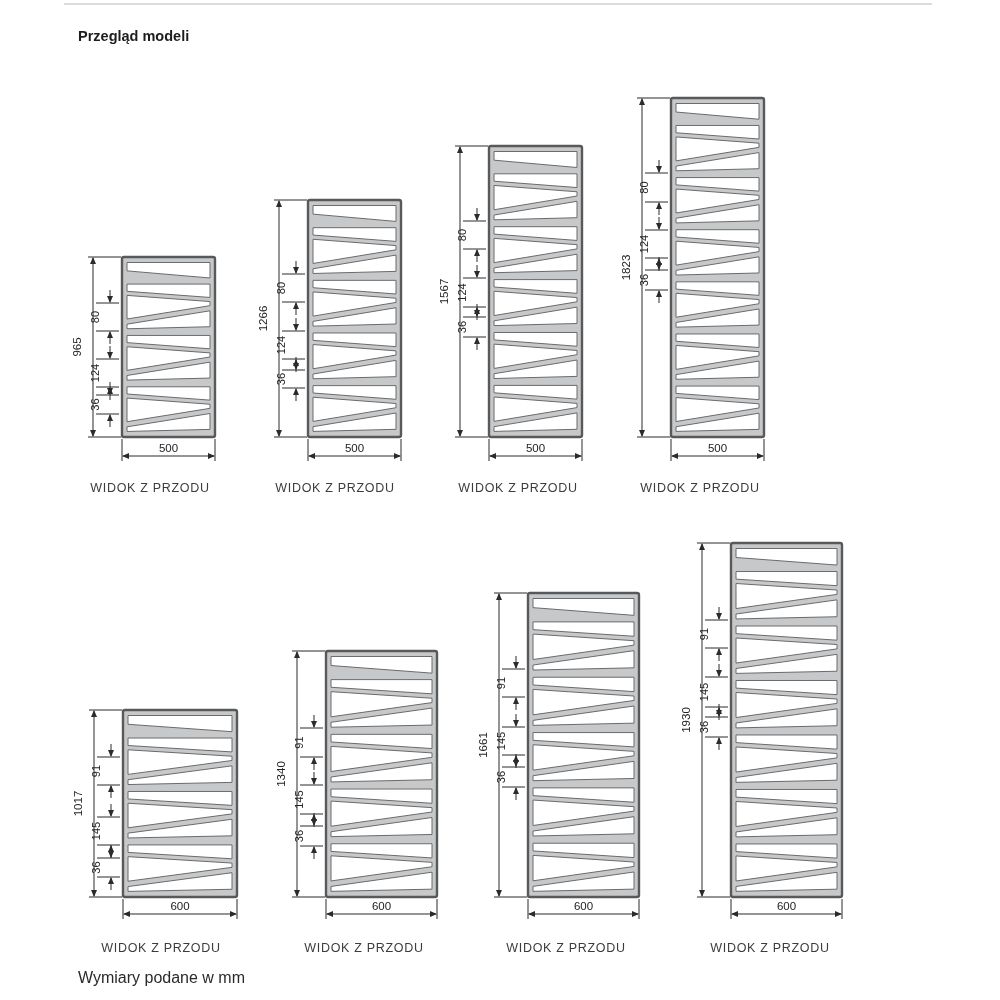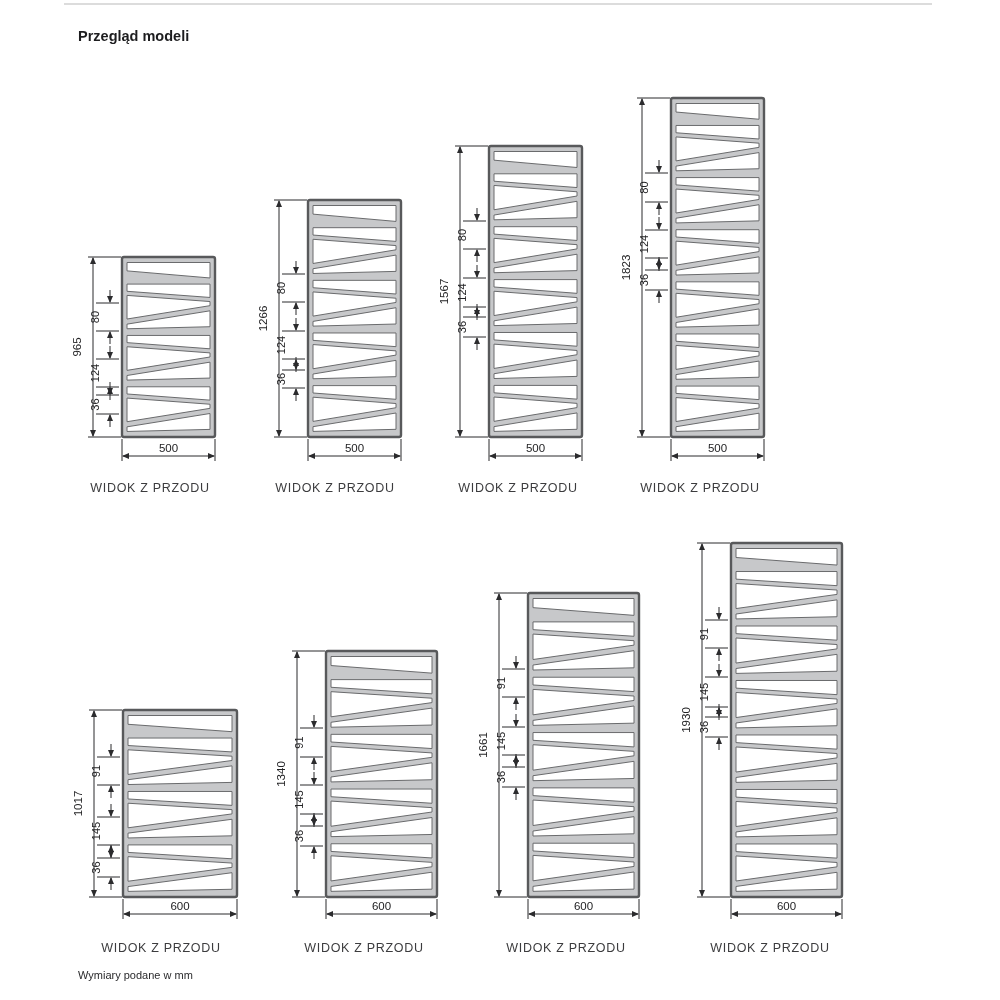--- a/index.html
+++ b/index.html
@@ -1,20 +1,20 @@
 <!DOCTYPE html>
 <html><head>
 <meta charset="utf-8">
 <style>
   html,body{margin:0;padding:0;background:#ffffff;}
   #stage{position:relative;width:1000px;height:1000px;background:#ffffff;overflow:hidden;
          font-family:"Liberation Sans",sans-serif;}
   #top-rule{position:absolute;left:64px;top:3px;width:868px;height:2px;background:#dcdcdc;}
   #page-title{position:absolute;left:78px;top:28px;font-size:14.5px;font-weight:bold;color:#1d1d1f;}
-  #footer-note{position:absolute;left:78px;top:969px;font-size:11px;color:#2a2a2c;}
+  #footer-note{position:absolute;left:78px;top:969px;font-size:16px;color:#2a2a2c;}
   svg text{font-family:"Liberation Sans",sans-serif;}
 </style>
 </head>
 <body>
 
 <div id="stage">
   <div id="top-rule"></div>
   <div id="page-title">Przegląd modeli</div>
   <svg id="diagram" width="1000" height="1000" viewBox="0 0 1000 1000" style="position:absolute;left:0;top:0;">
       <g>

